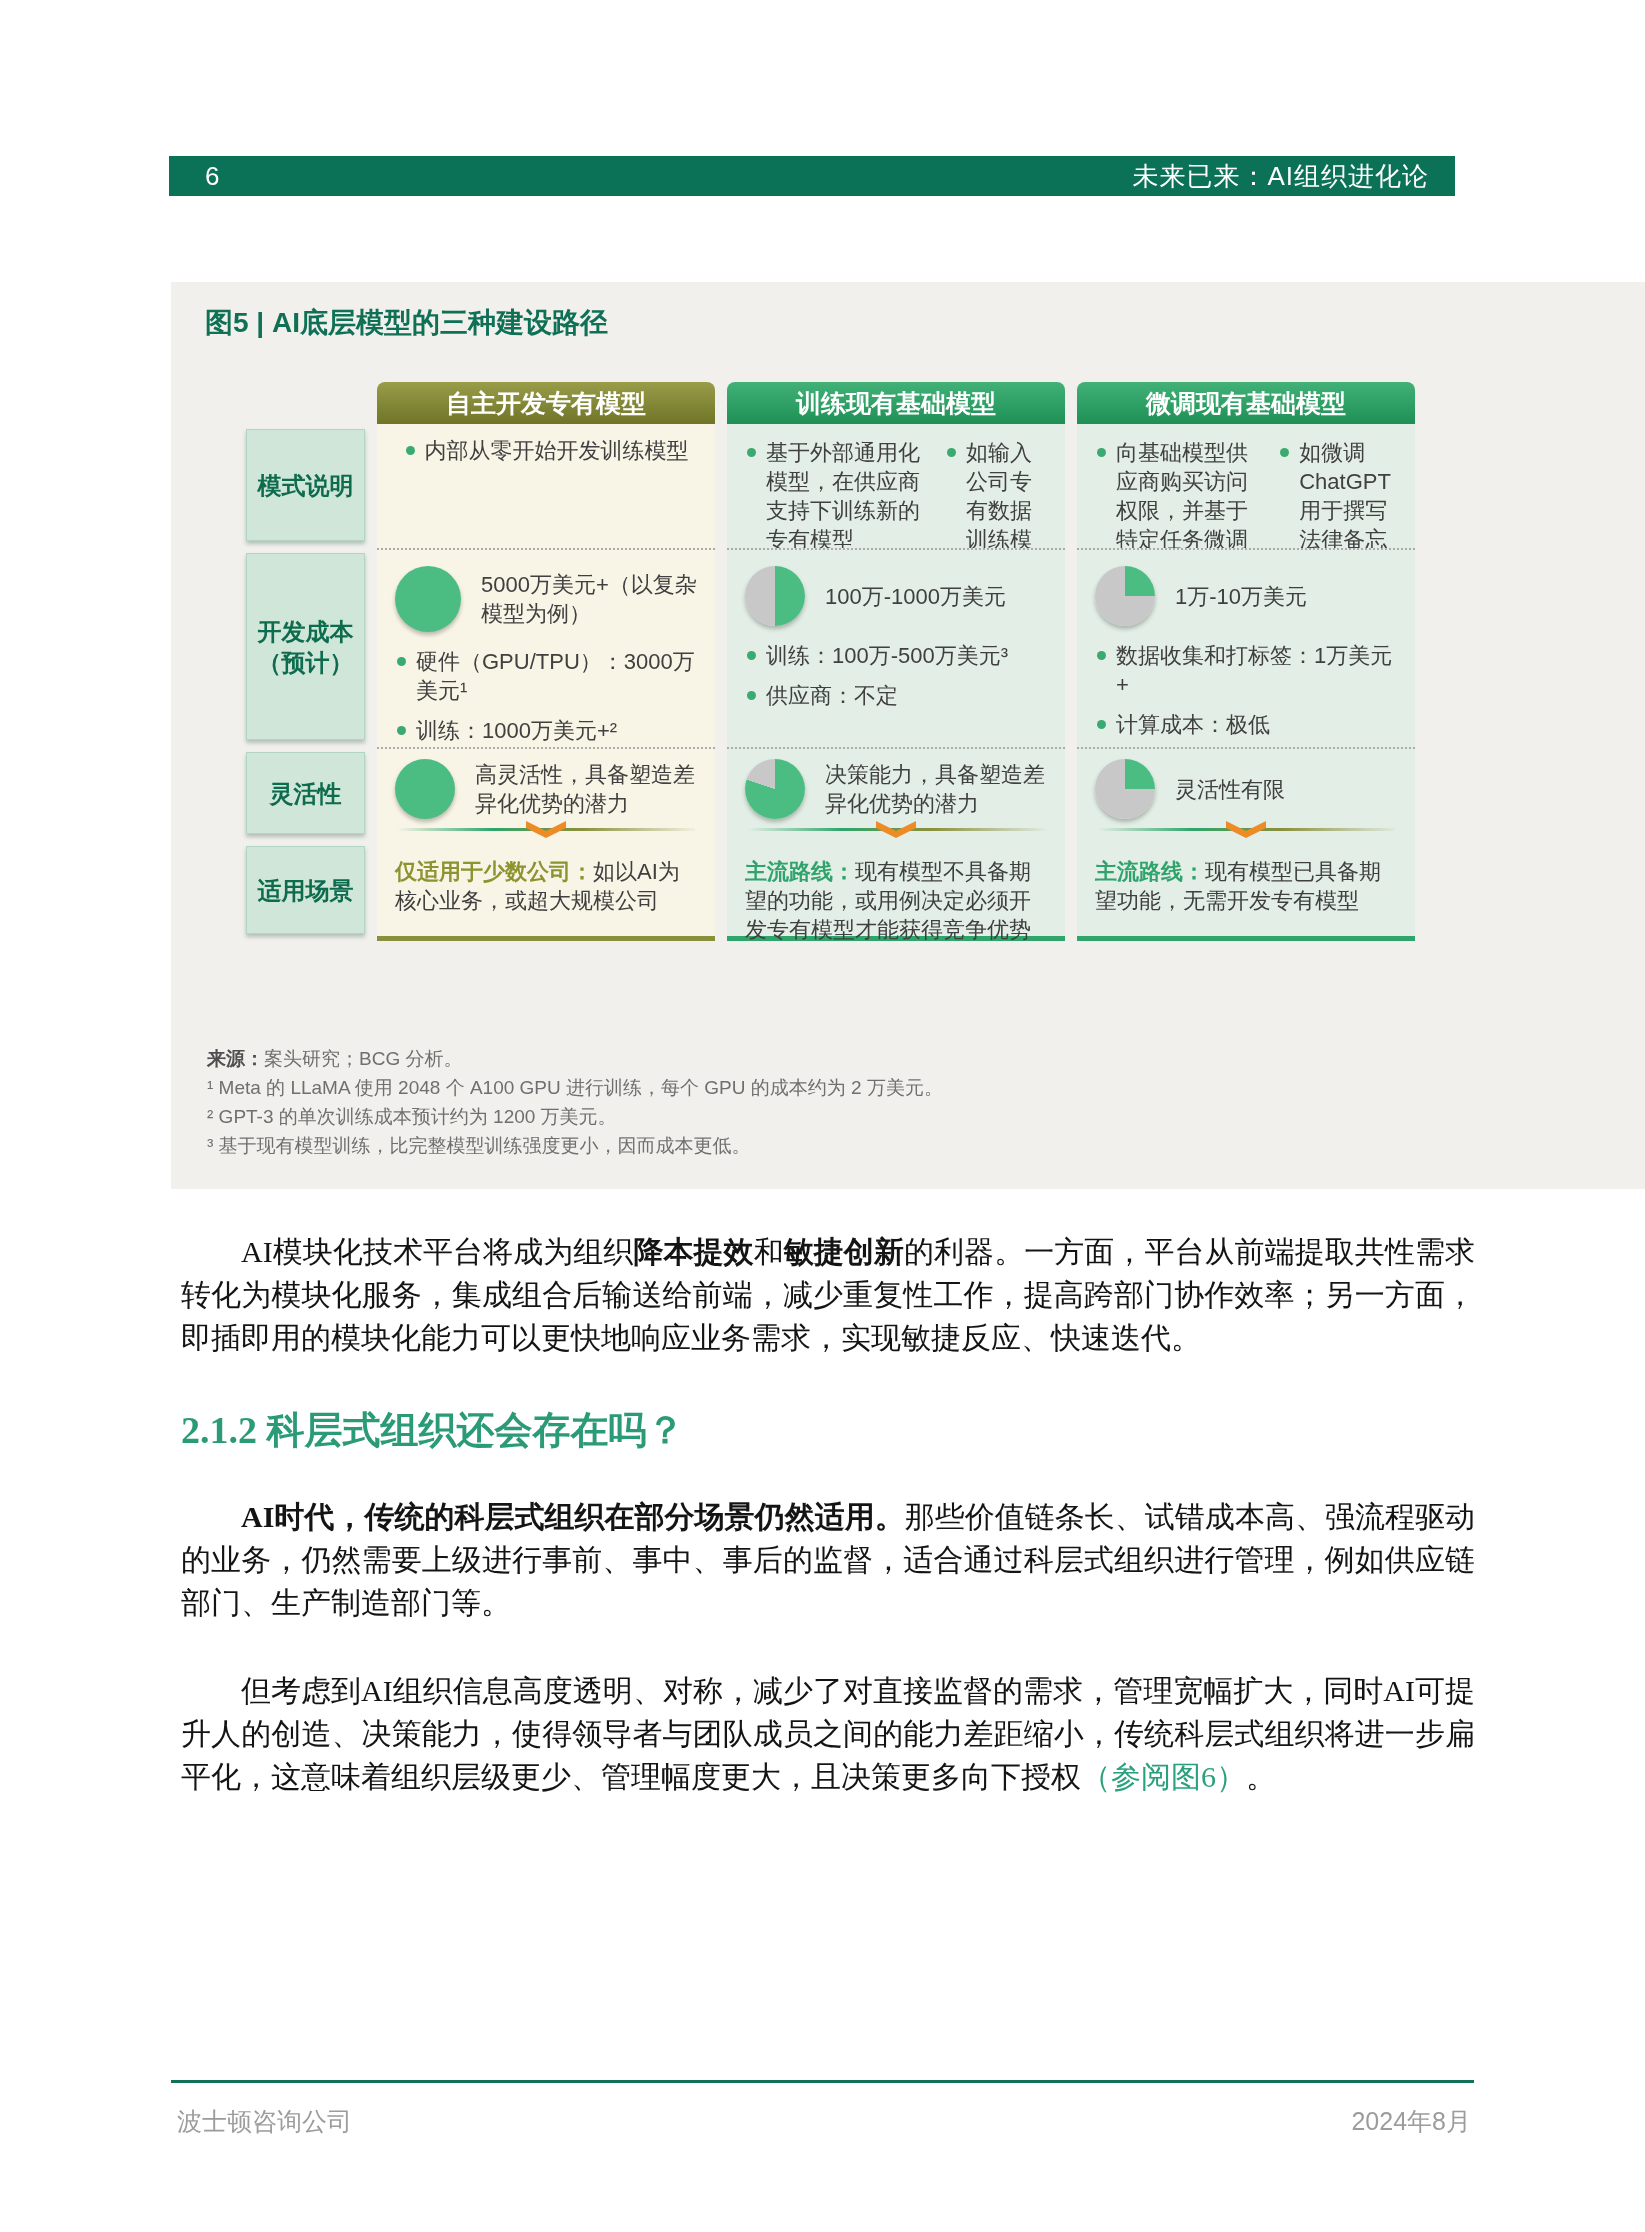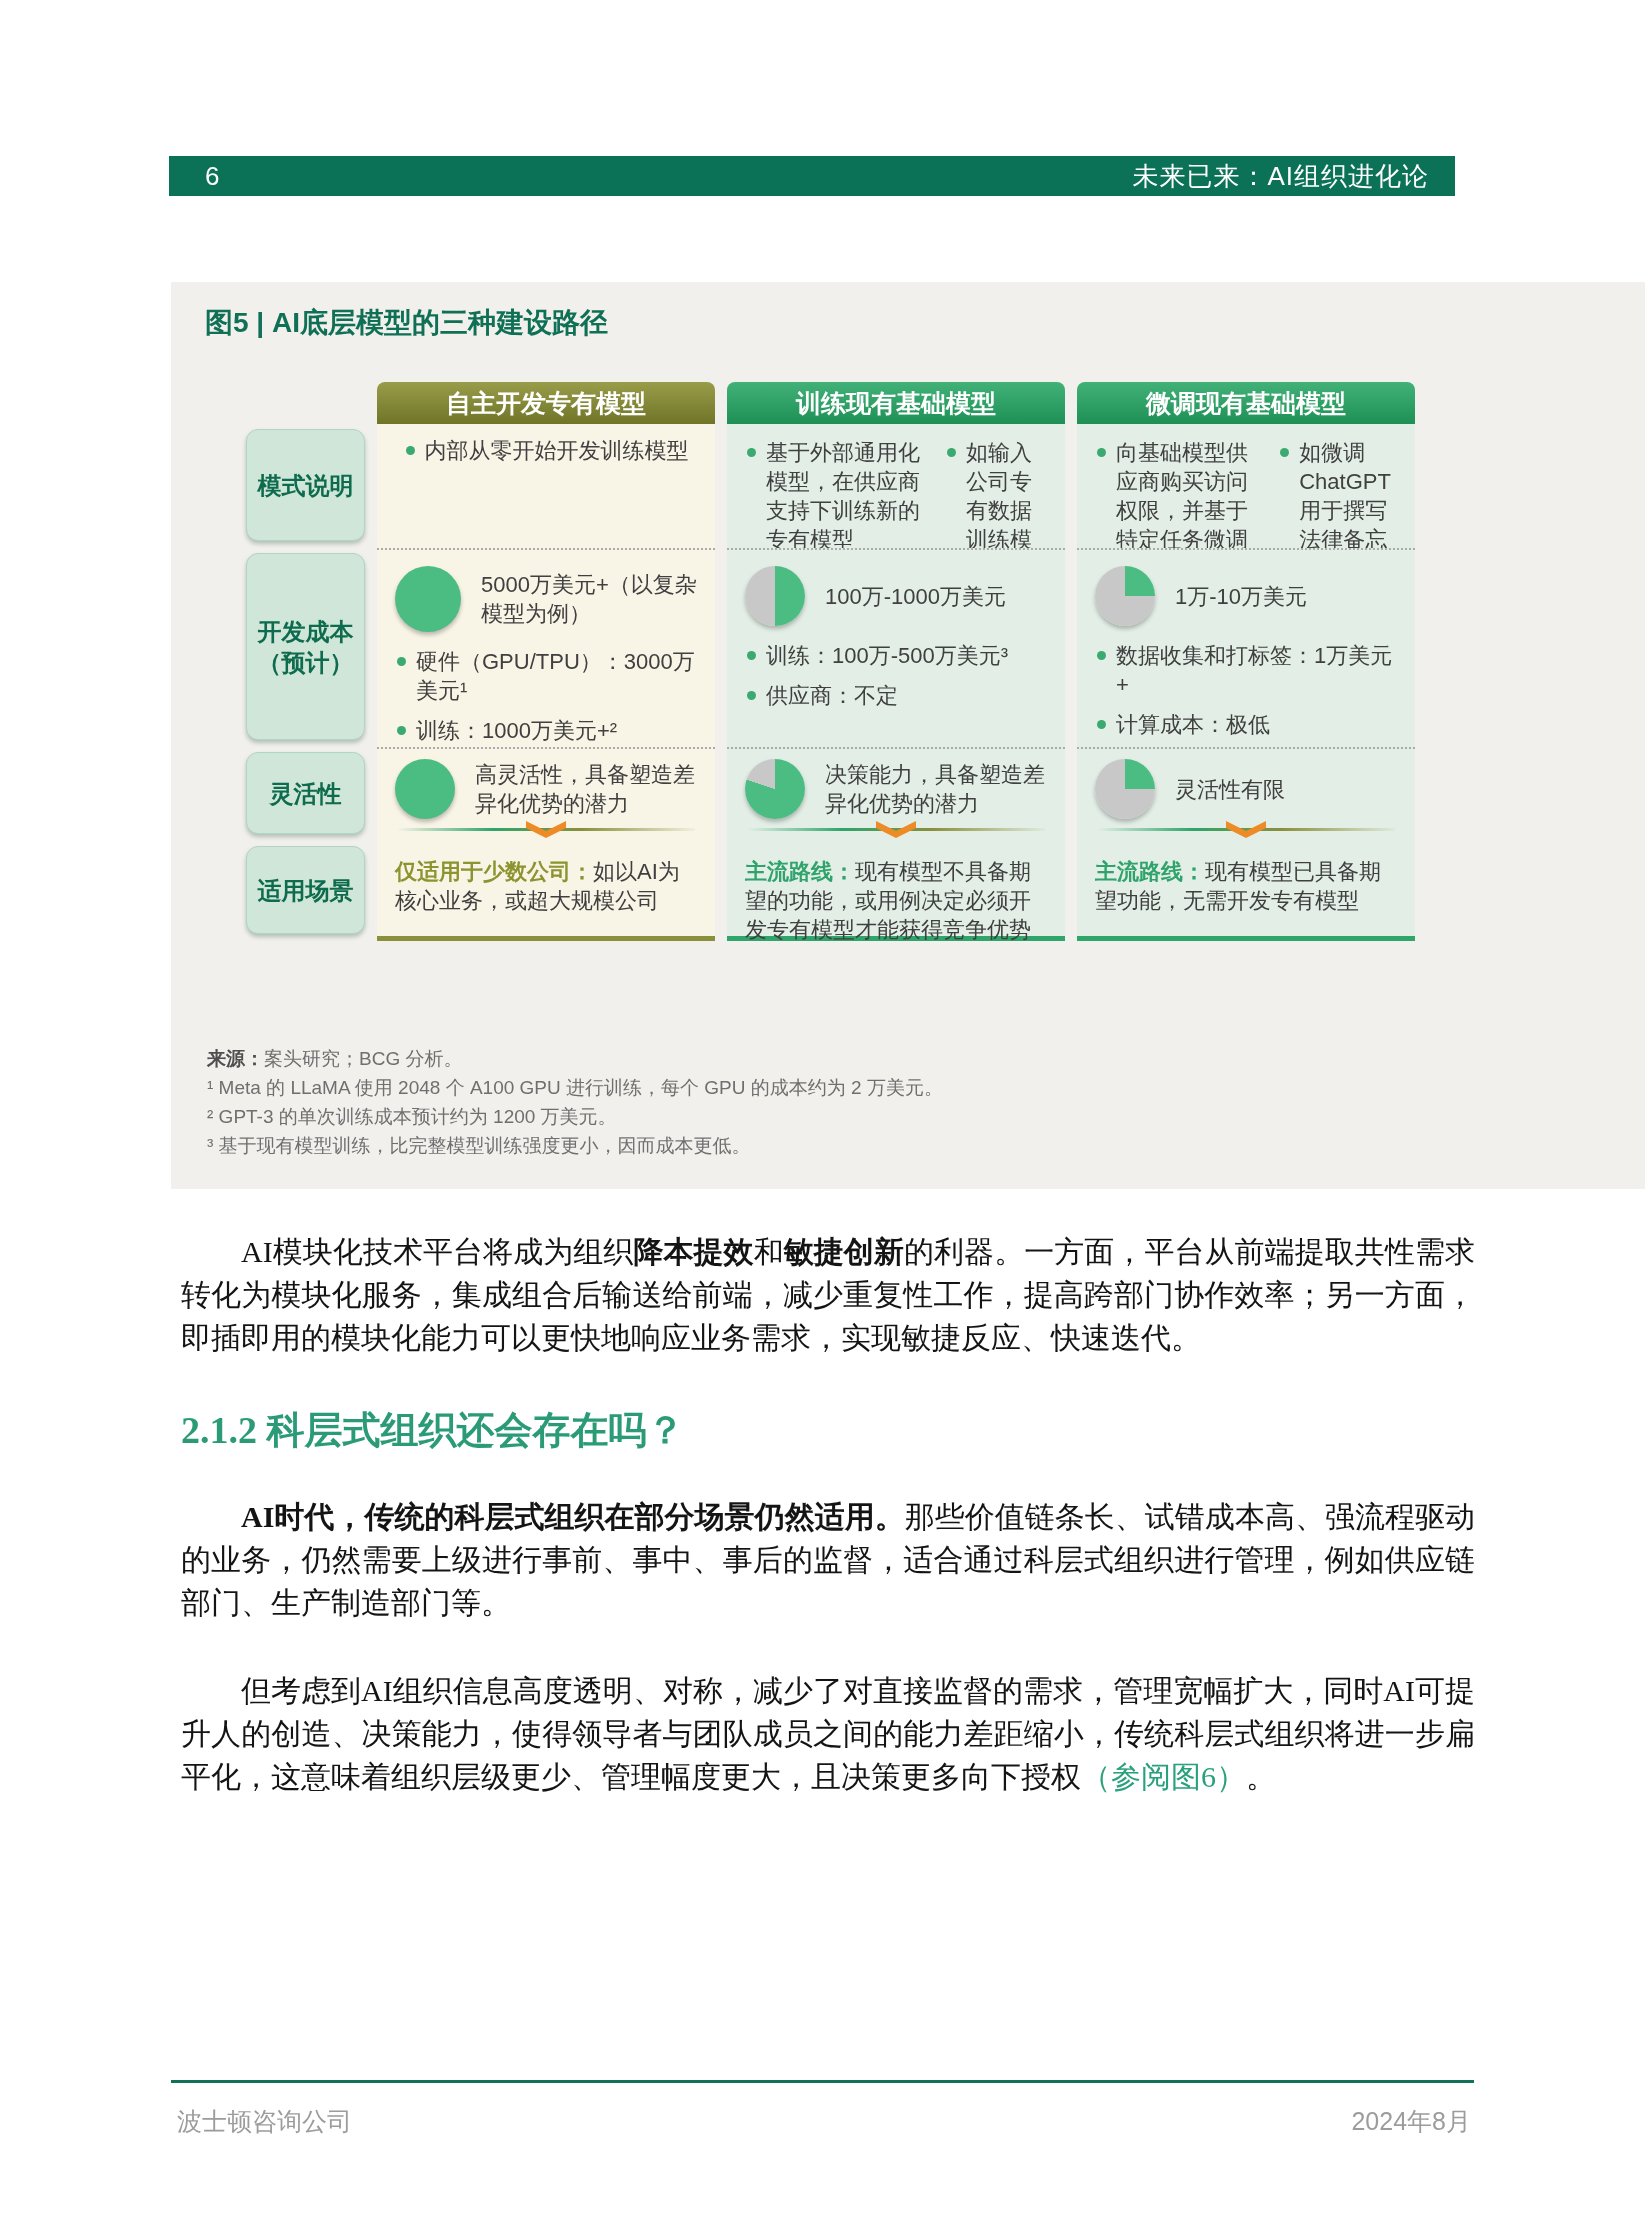--- a/index.html
+++ b/index.html
@@ -20,21 +20,21 @@
   .fig-table{position:absolute;left:75px;top:100px;display:grid;
              grid-template-columns:119px 338px 338px 338px;
              grid-template-rows:42px 124px 199px 94px 100px;
              column-gap:12px;row-gap:0;}
 
   .hdr{border-radius:8px 8px 0 0;color:#fff;font-weight:bold;font-size:25px;line-height:42px;
        text-align:center;}
   .hdr.olive{background:linear-gradient(180deg,#999D49,#6F7428);}
   .hdr.green{background:linear-gradient(180deg,#41B178,#1E9055);}
 
-  .rowlabel{margin:5px 0 7px;background:#CFE6D9;border:1px solid #B2D4C2;border-radius:12px;
+  .rowlabel{margin:5px 0 7px;background:#CFE6D9;border:1px solid #B2D4C2;border-radius:0;
             box-shadow:0 3px 4px rgba(90,120,105,.4);display:flex;flex-direction:column;
             align-items:center;justify-content:center;color:#0E6B4E;font-weight:bold;
             font-size:24px;line-height:31px;text-align:center;}
 
   .cell{box-sizing:border-box;padding:0 18px;}
   .c-olive{background:#F8F4E6;}
   .c-green{background:#E3EFE6;}
   .r1{display:flex;flex-direction:row;gap:10px;padding-top:14px;}
   .r1.center{justify-content:center;padding-top:12px;padding-bottom:8px;}
   .r2{border-top:2px dotted #ABABAB;padding-top:16px;}

